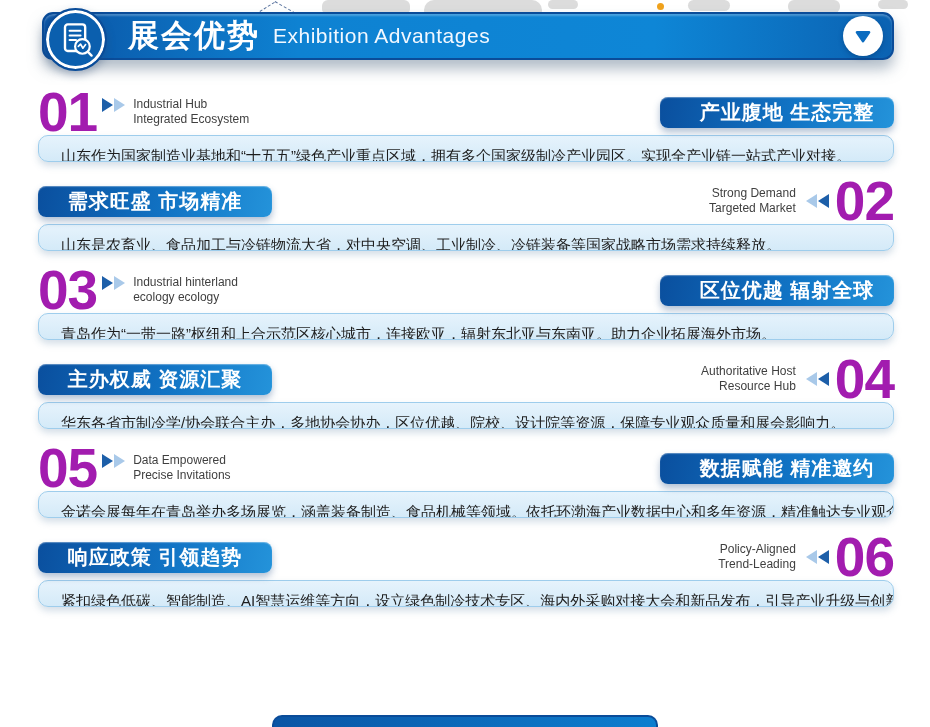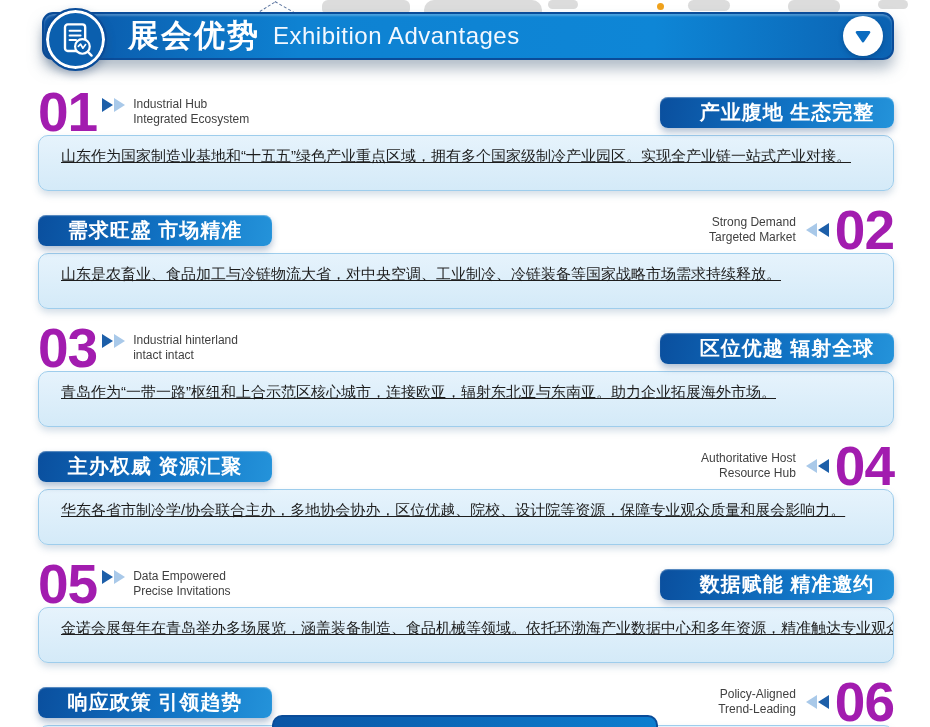--- a/index.html
+++ b/index.html
@@ -22,21 +22,21 @@
     position:absolute; left:42px; right:36px; top:12px; height:48px;
     border-radius:11px;
     background:linear-gradient(90deg,#0a54a5 0%, #0e82d2 30%, #0e86d6 72%, #0b62b2 100%);
     border:2px solid #0a4c99;
     box-shadow:0 9px 14px rgba(115,135,155,.55), inset 0 2px 2px rgba(255,255,255,.25);
     display:flex; align-items:center;
     padding-left:84px; padding-right:58px;
     z-index:1;
   }
   .banner-title-zh { color:#fff; font-size:31px; font-weight:bold; letter-spacing:2px; }
-  .banner-title-en { color:#f2f8ff; font-size:24px; margin-left:13px; letter-spacing:.5px; }
+  .banner-title-en { color:#f2f8ff; font-size:21px; margin-left:13px; letter-spacing:.5px; }
   .hicon {
     position:absolute; left:44px; top:8px; width:63px; height:63px; border-radius:50%;
     background:#0b5fae; border:2px solid #0a4c99;
     box-shadow: inset 0 0 0 3px #ffffff, 0 4px 8px rgba(40,70,110,.35);
     display:flex; align-items:center; justify-content:center; z-index:2;
   }
   .toggle-btn {
     position:absolute; right:9px; top:50%; transform:translateY(-50%);
     width:40px; height:40px; border-radius:50%; background:#ffffff; border:none;
     display:flex; align-items:center; justify-content:center;
@@ -68,21 +68,21 @@
     width:234px; height:31px; border-radius:8px;
     background:linear-gradient(100deg,#0a4f9e 0%, #1173c4 55%, #2493da 100%);
     color:#ffffff; font-size:20px; font-weight:bold; letter-spacing:1px;
     display:flex; align-items:center; justify-content:center;
     box-shadow:0 4px 7px rgba(80,115,160,.45), inset 0 1px 1px rgba(255,255,255,.35);
     white-space:nowrap;
   }
   .badge.right { margin-left:auto;padding-left:20px; }
 
   .body-bar {
-    height:56px; border-radius:10px;
+    height:27px; border-radius:10px;
     background:linear-gradient(180deg,#e6f3fc 0%, #d4eaf8 100%);
     border:1px solid #9ecdec;
     box-shadow:0 4px 7px rgba(125,155,185,.32);
     padding-left:22px;
     font-size:15px; color:#1d1d1d; line-height:40px; white-space:nowrap; overflow:hidden;text-decoration:underline;
   }
 
   
   .next-banner {
     position:absolute; bottom:0; left:272px; width:386px; height:12px;
@@ -162,21 +162,21 @@
     </div>
 
     <div class="section">
       <div class="sec-head">
         <span class="num">03</span>
         <span class="arrows up">
             <span class="tri r-dark"></span>
             <span class="tri r-light"></span>
           </span>
         <span class="en">
-          <span>Industrial hinterland</span><br><span>intact intact</span>
+          <span>Industrial hinterland</span><br><span>ecology ecology</span>
         </span>
         <span class="badge right">区位优越 辐射全球</span>
       </div>
       <div class="body-bar">青岛作为“一带一路”枢纽和上合示范区核心城市，连接欧亚，辐射东北亚与东南亚。助力企业拓展海外市场。</div>
     </div>
 
     <div class="section">
       <div class="sec-head">
         <span class="badge">主办权威 资源汇聚</span>
         <span class="en right">

